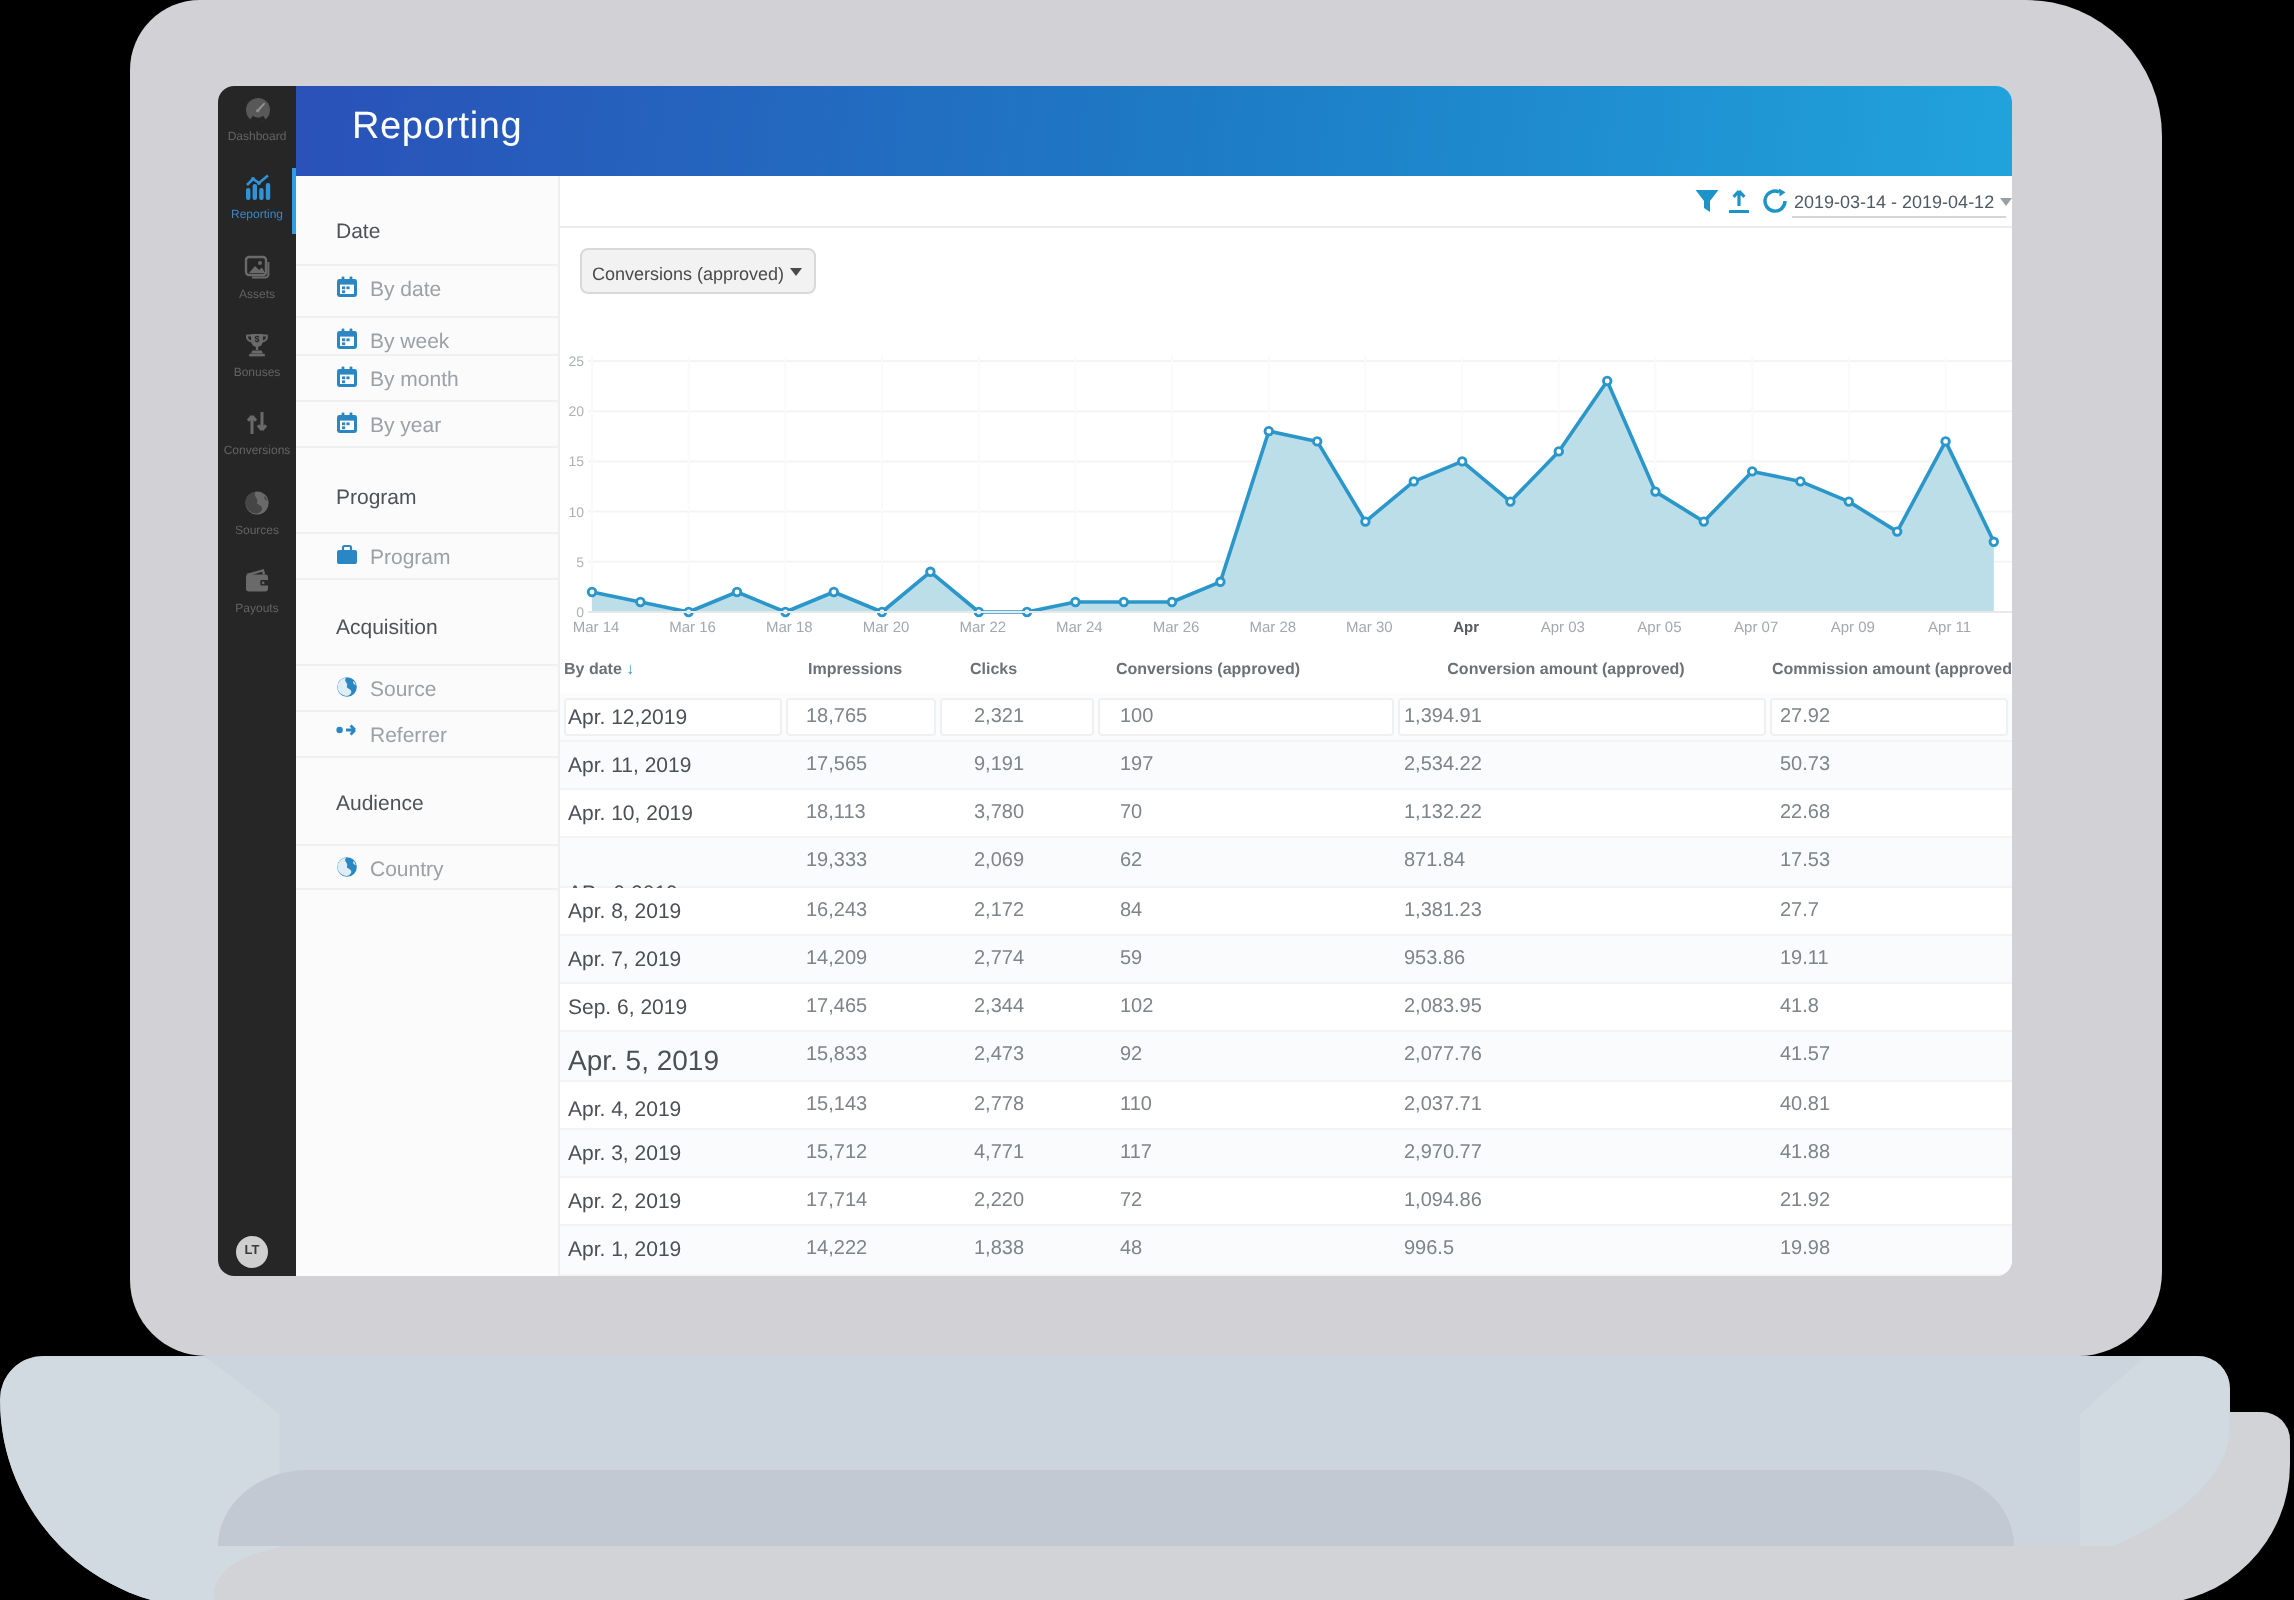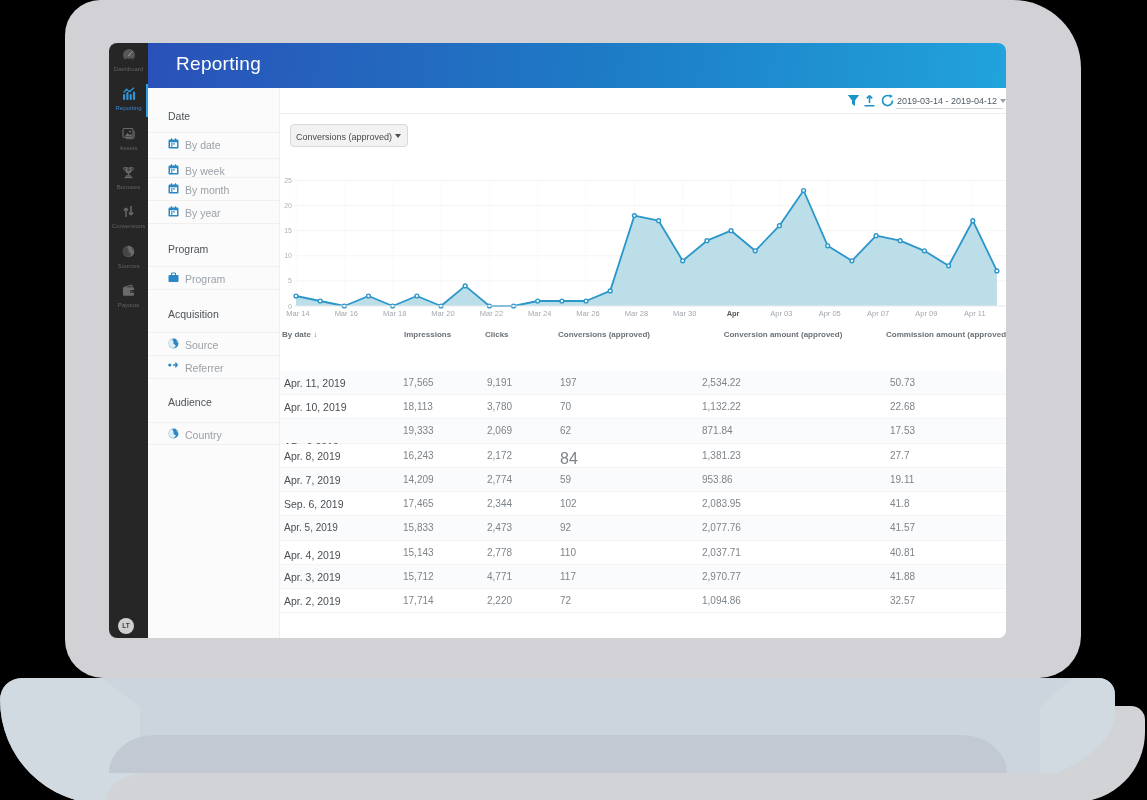--- a/index.html
+++ b/index.html
@@ -261,20 +261,34 @@
       <text x="693.8" y="146" text-anchor="middle" font-size="7.5" fill="#a2a8ae">Apr 11</text>
     </svg>
     <div style="position:absolute;left:171px;top:284px;width:726px;height:19px;">
       <span style="position:absolute;left:2px;top:3px;font-size:8px;font-weight:bold;color:#6a7177">By date <span style="color:#2b96c9">↓</span></span>
       <span style="position:absolute;left:124px;top:3px;font-size:8px;font-weight:bold;color:#6a7177">Impressions</span>
       <span style="position:absolute;left:205px;top:3px;font-size:8px;font-weight:bold;color:#6a7177">Clicks</span>
       <span style="position:absolute;left:278px;top:3px;font-size:8px;font-weight:bold;color:#6a7177">Conversions (approved)</span>
       <span style="position:absolute;left:393px;top:3px;width:220px;text-align:center;font-size:8px;font-weight:bold;color:#6a7177">Conversion amount (approved)</span>
       <span style="position:absolute;left:606px;top:3px;font-size:8px;font-weight:bold;color:#6a7177">Commission amount (approved)</span>
     </div>
+    <div style="position:absolute;left:171px;top:303.50px;width:726px;height:24.25px;background:#fbfcfd;border-bottom:1px solid #f3f3f3">
+      <div style="position:absolute;left:2px;top:2px;width:109px;height:19px;background:#fff;border:1px solid #f0f0f0;border-radius:2px"></div>
+      <div style="position:absolute;left:113px;top:2px;width:75px;height:19px;background:#fff;border:1px solid #f0f0f0;border-radius:2px"></div>
+      <div style="position:absolute;left:190px;top:2px;width:77px;height:19px;background:#fff;border:1px solid #f0f0f0;border-radius:2px"></div>
+      <div style="position:absolute;left:269px;top:2px;width:148px;height:19px;background:#fff;border:1px solid #f0f0f0;border-radius:2px"></div>
+      <div style="position:absolute;left:419px;top:2px;width:184px;height:19px;background:#fff;border:1px solid #f0f0f0;border-radius:2px"></div>
+      <div style="position:absolute;left:605px;top:2px;width:119px;height:19px;background:#fff;border:1px solid #f0f0f0;border-radius:2px"></div>
+      <span style="position:absolute;left:4px;top:6px;font-size:10.5px;color:#4a5056">Apr. 12,2019</span>
+      <span style="position:absolute;left:123px;top:6px;font-size:10px;color:#7d848a">18,765</span>
+      <span style="position:absolute;left:207px;top:6px;font-size:10px;color:#7d848a">2,321</span>
+      <span style="position:absolute;left:280px;top:6px;font-size:10px;color:#7d848a">100</span>
+      <span style="position:absolute;left:422px;top:6px;font-size:10px;color:#7d848a">1,394.91</span>
+      <span style="position:absolute;left:610px;top:6px;font-size:10px;color:#7d848a">27.92</span>
+    </div>
     <div style="position:absolute;left:171px;top:327.75px;width:726px;height:24.25px;background:#fafbfc;border-bottom:1px solid #f3f3f3">
       <span style="position:absolute;left:4px;top:6px;font-size:10.5px;color:#4a5056">Apr. 11, 2019</span>
       <span style="position:absolute;left:123px;top:6px;font-size:10px;color:#7d848a">17,565</span>
       <span style="position:absolute;left:207px;top:6px;font-size:10px;color:#7d848a">9,191</span>
       <span style="position:absolute;left:280px;top:6px;font-size:10px;color:#7d848a">197</span>
       <span style="position:absolute;left:422px;top:6px;font-size:10px;color:#7d848a">2,534.22</span>
       <span style="position:absolute;left:610px;top:6px;font-size:10px;color:#7d848a">50.73</span>
     </div>
     <div style="position:absolute;left:171px;top:352.00px;width:726px;height:24.25px;background:#ffffff;border-bottom:1px solid #f3f3f3">
       <span style="position:absolute;left:4px;top:6px;font-size:10.5px;color:#4a5056">Apr. 10, 2019</span>
@@ -289,42 +303,42 @@
       <span style="position:absolute;left:123px;top:6px;font-size:10px;color:#7d848a">19,333</span>
       <span style="position:absolute;left:207px;top:6px;font-size:10px;color:#7d848a">2,069</span>
       <span style="position:absolute;left:280px;top:6px;font-size:10px;color:#7d848a">62</span>
       <span style="position:absolute;left:422px;top:6px;font-size:10px;color:#7d848a">871.84</span>
       <span style="position:absolute;left:610px;top:6px;font-size:10px;color:#7d848a">17.53</span>
     </div>
     <div style="position:absolute;left:171px;top:400.50px;width:726px;height:24.25px;background:#ffffff;border-bottom:1px solid #f3f3f3">
       <span style="position:absolute;left:4px;top:6px;font-size:10.5px;color:#4a5056">Apr. 8, 2019</span>
       <span style="position:absolute;left:123px;top:6px;font-size:10px;color:#7d848a">16,243</span>
       <span style="position:absolute;left:207px;top:6px;font-size:10px;color:#7d848a">2,172</span>
-      <span style="position:absolute;left:280px;top:6px;font-size:16px;color:#7d848a">84</span>
+      <span style="position:absolute;left:280px;top:6px;font-size:10px;color:#7d848a">84</span>
       <span style="position:absolute;left:422px;top:6px;font-size:10px;color:#7d848a">1,381.23</span>
       <span style="position:absolute;left:610px;top:6px;font-size:10px;color:#7d848a">27.7</span>
     </div>
     <div style="position:absolute;left:171px;top:424.75px;width:726px;height:24.25px;background:#fafbfc;border-bottom:1px solid #f3f3f3">
       <span style="position:absolute;left:4px;top:6px;font-size:10.5px;color:#4a5056">Apr. 7, 2019</span>
       <span style="position:absolute;left:123px;top:6px;font-size:10px;color:#7d848a">14,209</span>
       <span style="position:absolute;left:207px;top:6px;font-size:10px;color:#7d848a">2,774</span>
       <span style="position:absolute;left:280px;top:6px;font-size:10px;color:#7d848a">59</span>
       <span style="position:absolute;left:422px;top:6px;font-size:10px;color:#7d848a">953.86</span>
       <span style="position:absolute;left:610px;top:6px;font-size:10px;color:#7d848a">19.11</span>
     </div>
     <div style="position:absolute;left:171px;top:449.00px;width:726px;height:24.25px;background:#ffffff;border-bottom:1px solid #f3f3f3">
       <span style="position:absolute;left:4px;top:6px;font-size:10.5px;color:#4a5056">Sep. 6, 2019</span>
       <span style="position:absolute;left:123px;top:6px;font-size:10px;color:#7d848a">17,465</span>
       <span style="position:absolute;left:207px;top:6px;font-size:10px;color:#7d848a">2,344</span>
       <span style="position:absolute;left:280px;top:6px;font-size:10px;color:#7d848a">102</span>
       <span style="position:absolute;left:422px;top:6px;font-size:10px;color:#7d848a">2,083.95</span>
       <span style="position:absolute;left:610px;top:6px;font-size:10px;color:#7d848a">41.8</span>
     </div>
     <div style="position:absolute;left:171px;top:473.25px;width:726px;height:24.25px;background:#fafbfc;border-bottom:1px solid #f3f3f3">
-      <span style="position:absolute;left:4px;top:6px;font-size:10px;color:#4a5056">Apr. 5, 2019</span>
+      <span style="position:absolute;left:4px;top:6px;font-size:14px;color:#4a5056">Apr. 5, 2019</span>
       <span style="position:absolute;left:123px;top:6px;font-size:10px;color:#7d848a">15,833</span>
       <span style="position:absolute;left:207px;top:6px;font-size:10px;color:#7d848a">2,473</span>
       <span style="position:absolute;left:280px;top:6px;font-size:10px;color:#7d848a">92</span>
       <span style="position:absolute;left:422px;top:6px;font-size:10px;color:#7d848a">2,077.76</span>
       <span style="position:absolute;left:610px;top:6px;font-size:10px;color:#7d848a">41.57</span>
     </div>
     <div style="position:absolute;left:171px;top:497.50px;width:726px;height:24.25px;background:#ffffff;border-bottom:1px solid #f3f3f3">
       <span style="position:absolute;left:4px;top:8px;font-size:10.5px;color:#4a5056">Apr. 4, 2019</span>
       <span style="position:absolute;left:123px;top:6px;font-size:10px;color:#7d848a">15,143</span>
       <span style="position:absolute;left:207px;top:6px;font-size:10px;color:#7d848a">2,778</span>
@@ -339,14 +353,22 @@
       <span style="position:absolute;left:280px;top:6px;font-size:10px;color:#7d848a">117</span>
       <span style="position:absolute;left:422px;top:6px;font-size:10px;color:#7d848a">2,970.77</span>
       <span style="position:absolute;left:610px;top:6px;font-size:10px;color:#7d848a">41.88</span>
     </div>
     <div style="position:absolute;left:171px;top:546.00px;width:726px;height:24.25px;background:#ffffff;border-bottom:1px solid #f3f3f3">
       <span style="position:absolute;left:4px;top:6px;font-size:10.5px;color:#4a5056">Apr. 2, 2019</span>
       <span style="position:absolute;left:123px;top:6px;font-size:10px;color:#7d848a">17,714</span>
       <span style="position:absolute;left:207px;top:6px;font-size:10px;color:#7d848a">2,220</span>
       <span style="position:absolute;left:280px;top:6px;font-size:10px;color:#7d848a">72</span>
       <span style="position:absolute;left:422px;top:6px;font-size:10px;color:#7d848a">1,094.86</span>
-      <span style="position:absolute;left:610px;top:6px;font-size:10px;color:#7d848a">32.57</span>
+      <span style="position:absolute;left:610px;top:6px;font-size:10px;color:#7d848a">21.92</span>
+    </div>
+    <div style="position:absolute;left:171px;top:570.25px;width:726px;height:24.25px;background:#fafbfc;border-bottom:1px solid #f3f3f3">
+      <span style="position:absolute;left:4px;top:6px;font-size:10.5px;color:#4a5056">Apr. 1, 2019</span>
+      <span style="position:absolute;left:123px;top:6px;font-size:10px;color:#7d848a">14,222</span>
+      <span style="position:absolute;left:207px;top:6px;font-size:10px;color:#7d848a">1,838</span>
+      <span style="position:absolute;left:280px;top:6px;font-size:10px;color:#7d848a">48</span>
+      <span style="position:absolute;left:422px;top:6px;font-size:10px;color:#7d848a">996.5</span>
+      <span style="position:absolute;left:610px;top:6px;font-size:10px;color:#7d848a">19.98</span>
     </div>
   </div>
 </body></html>

